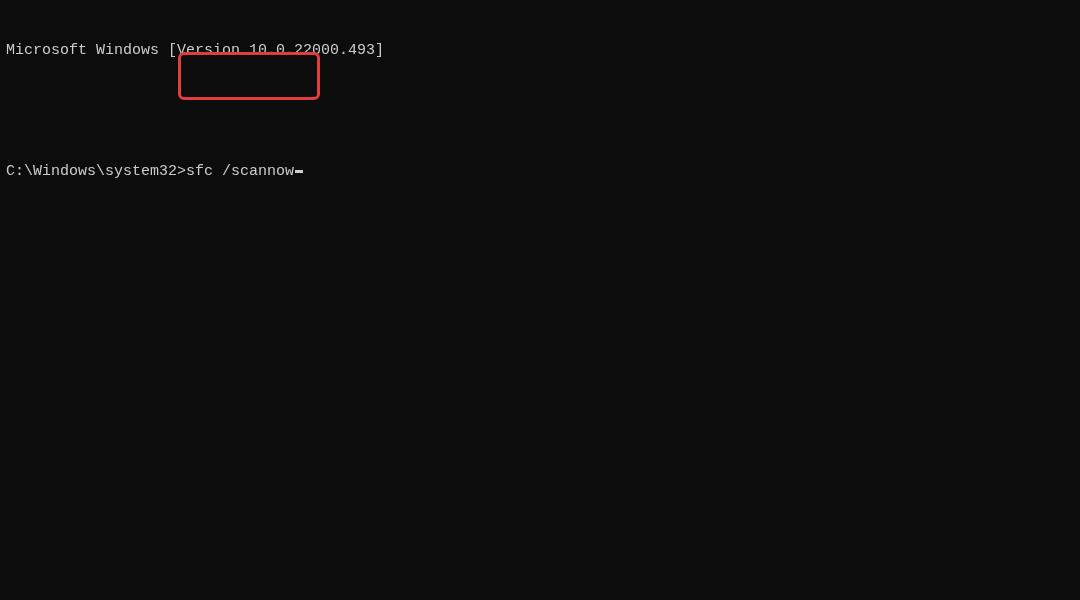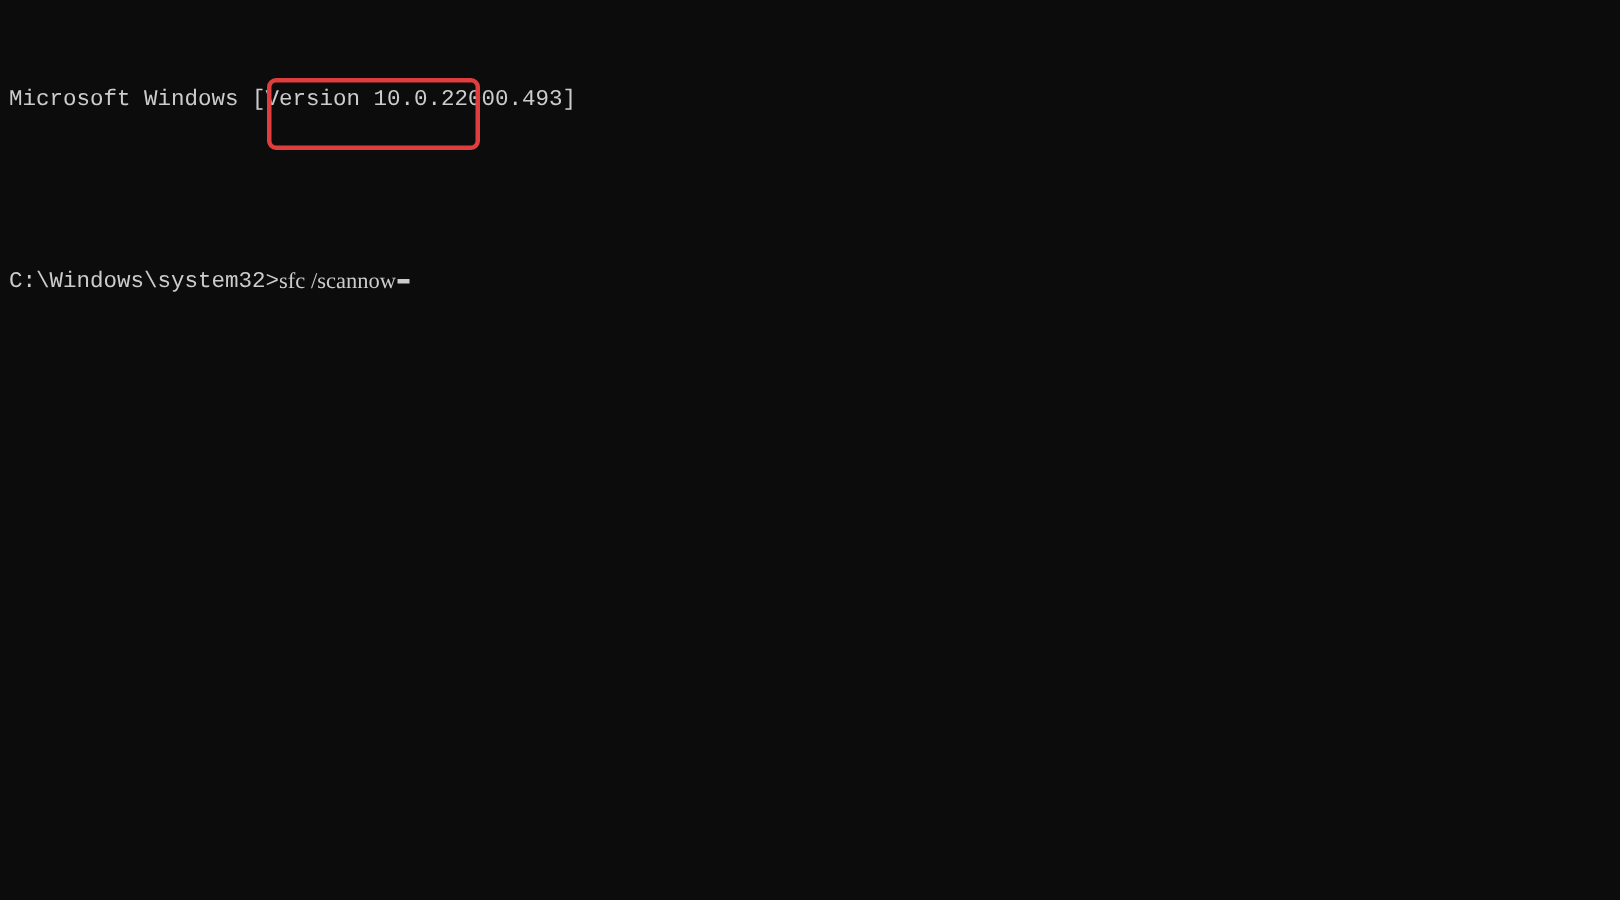--- a/index.html
+++ b/index.html
@@ -11,37 +11,36 @@
       width: 1080px;
       height: 600px;
       background: #0c0c0c;
       font-family: Consolas, 'Courier New', monospace;
       font-size: 15px;
       color: #cccccc;
       overflow: hidden;
       position: relative;
     }
     .terminal {
-      padding: 16px 6px;
+      padding: 0 6px;
       line-height: 1.35;
       white-space: pre;
     }
     .line {
       display: block;
     }
     .prompt-line {
       display: flex;
       align-items: center;
     }
     .prompt-text {
       display: inline;
     }
     .command-text {
       display: inline;
-      font-family: Liberation Serif, serif;
     }
     .cursor {
       display: inline-block;
       width: 8px;
       height: 3px;
       background: #cccccc;
       margin-left: 1px;
       vertical-align: bottom;
       margin-bottom: 1px;
     }

